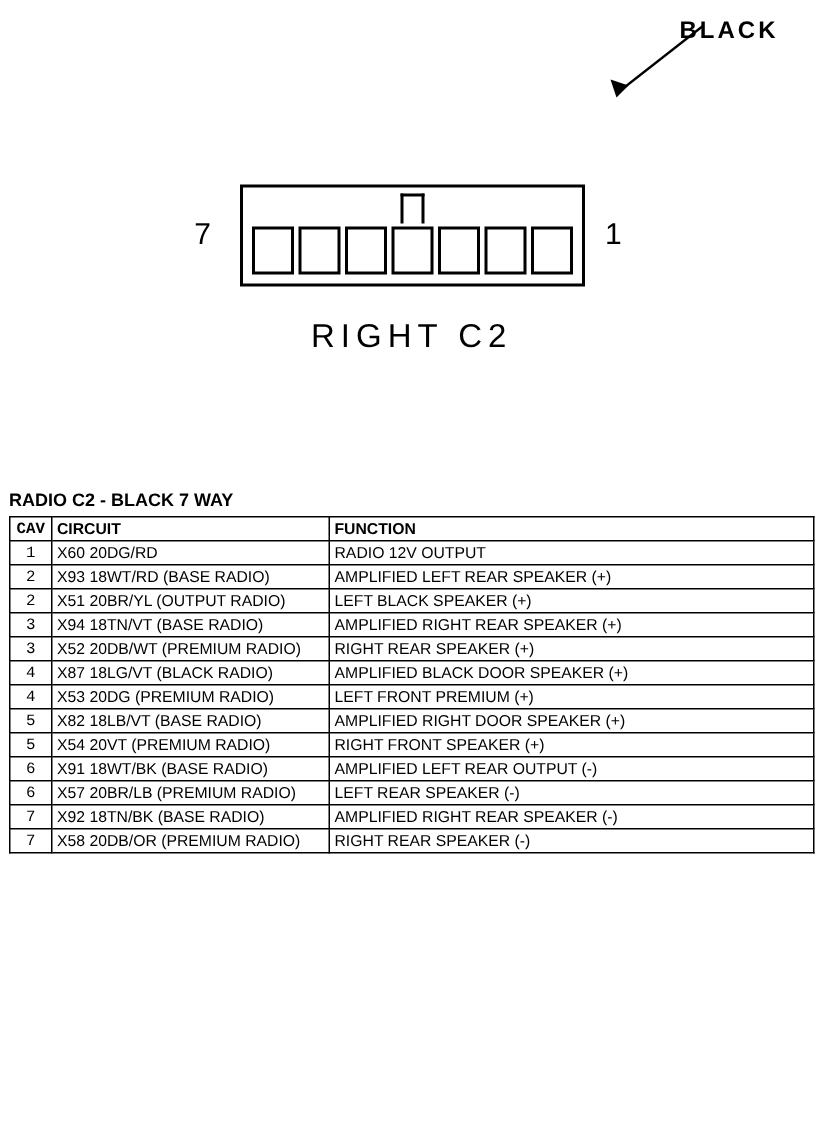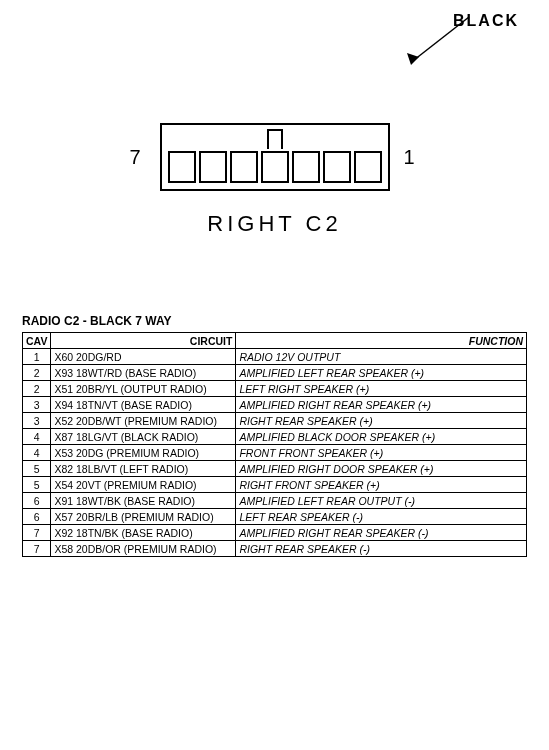--- a/index.html
+++ b/index.html
@@ -103,22 +103,22 @@
 
     .radio-label {
       font-size: 22px;
       letter-spacing: 4px;
       margin-top: 20px;
       font-weight: normal;
     }
 
     
     .table-section {
-      padding: 0 22px;
-      margin-top: 14px;
+      padding: 0 6px;
+      margin-top: 26px;
     }
 
     .table-title {
       font-size: 12px;
       font-weight: bold;
       margin-bottom: 4px;
     }
 
     table {
       width: 100%;
@@ -126,37 +126,37 @@
       font-size: 10.5px;
     }
 
     table th, table td {
       border: 1px solid #000;
       padding: 1.5px 3px;
       vertical-align: middle;
     }
 
     table th {
-      text-align: right;
+      text-align: left;
       font-weight: bold;
       background: #fff;
     }
 
     .col-cav {
       width: 28px;
       text-align: center;
+      font-family: Liberation Mono, monospace;
     }
 
     .col-circuit {
       width: 185px;
     }
 
     .col-function {
       width: auto;
-      font-style: italic;
     }
   </style>
 </head>
 <body>
 
 <div class="page">
 
   <div class="diagram-area">
 
     <div class="black-label">BLACK</div>
@@ -205,45 +205,45 @@
             <td class="col-function">RADIO 12V OUTPUT</td>
           </tr>
           <tr>
             <td class="col-cav">2</td>
             <td class="col-circuit">X93 18WT/RD (BASE RADIO)</td>
             <td class="col-function">AMPLIFIED LEFT REAR SPEAKER (+)</td>
           </tr>
           <tr>
             <td class="col-cav">2</td>
             <td class="col-circuit">X51 20BR/YL (OUTPUT RADIO)</td>
-            <td class="col-function">LEFT RIGHT SPEAKER (+)</td>
+            <td class="col-function">LEFT BLACK SPEAKER (+)</td>
           </tr>
           <tr>
             <td class="col-cav">3</td>
             <td class="col-circuit">X94 18TN/VT (BASE RADIO)</td>
             <td class="col-function">AMPLIFIED RIGHT REAR SPEAKER (+)</td>
           </tr>
           <tr>
             <td class="col-cav">3</td>
             <td class="col-circuit">X52 20DB/WT (PREMIUM RADIO)</td>
             <td class="col-function">RIGHT REAR SPEAKER (+)</td>
           </tr>
           <tr>
             <td class="col-cav">4</td>
             <td class="col-circuit">X87 18LG/VT (BLACK RADIO)</td>
             <td class="col-function">AMPLIFIED BLACK DOOR SPEAKER (+)</td>
           </tr>
           <tr>
             <td class="col-cav">4</td>
             <td class="col-circuit">X53 20DG (PREMIUM RADIO)</td>
-            <td class="col-function">FRONT FRONT SPEAKER (+)</td>
+            <td class="col-function">LEFT FRONT PREMIUM (+)</td>
           </tr>
           <tr>
             <td class="col-cav">5</td>
-            <td class="col-circuit">X82 18LB/VT (LEFT RADIO)</td>
+            <td class="col-circuit">X82 18LB/VT (BASE RADIO)</td>
             <td class="col-function">AMPLIFIED RIGHT DOOR SPEAKER (+)</td>
           </tr>
           <tr>
             <td class="col-cav">5</td>
             <td class="col-circuit">X54 20VT (PREMIUM RADIO)</td>
             <td class="col-function">RIGHT FRONT SPEAKER (+)</td>
           </tr>
           <tr>
             <td class="col-cav">6</td>
             <td class="col-circuit">X91 18WT/BK (BASE RADIO)</td>

